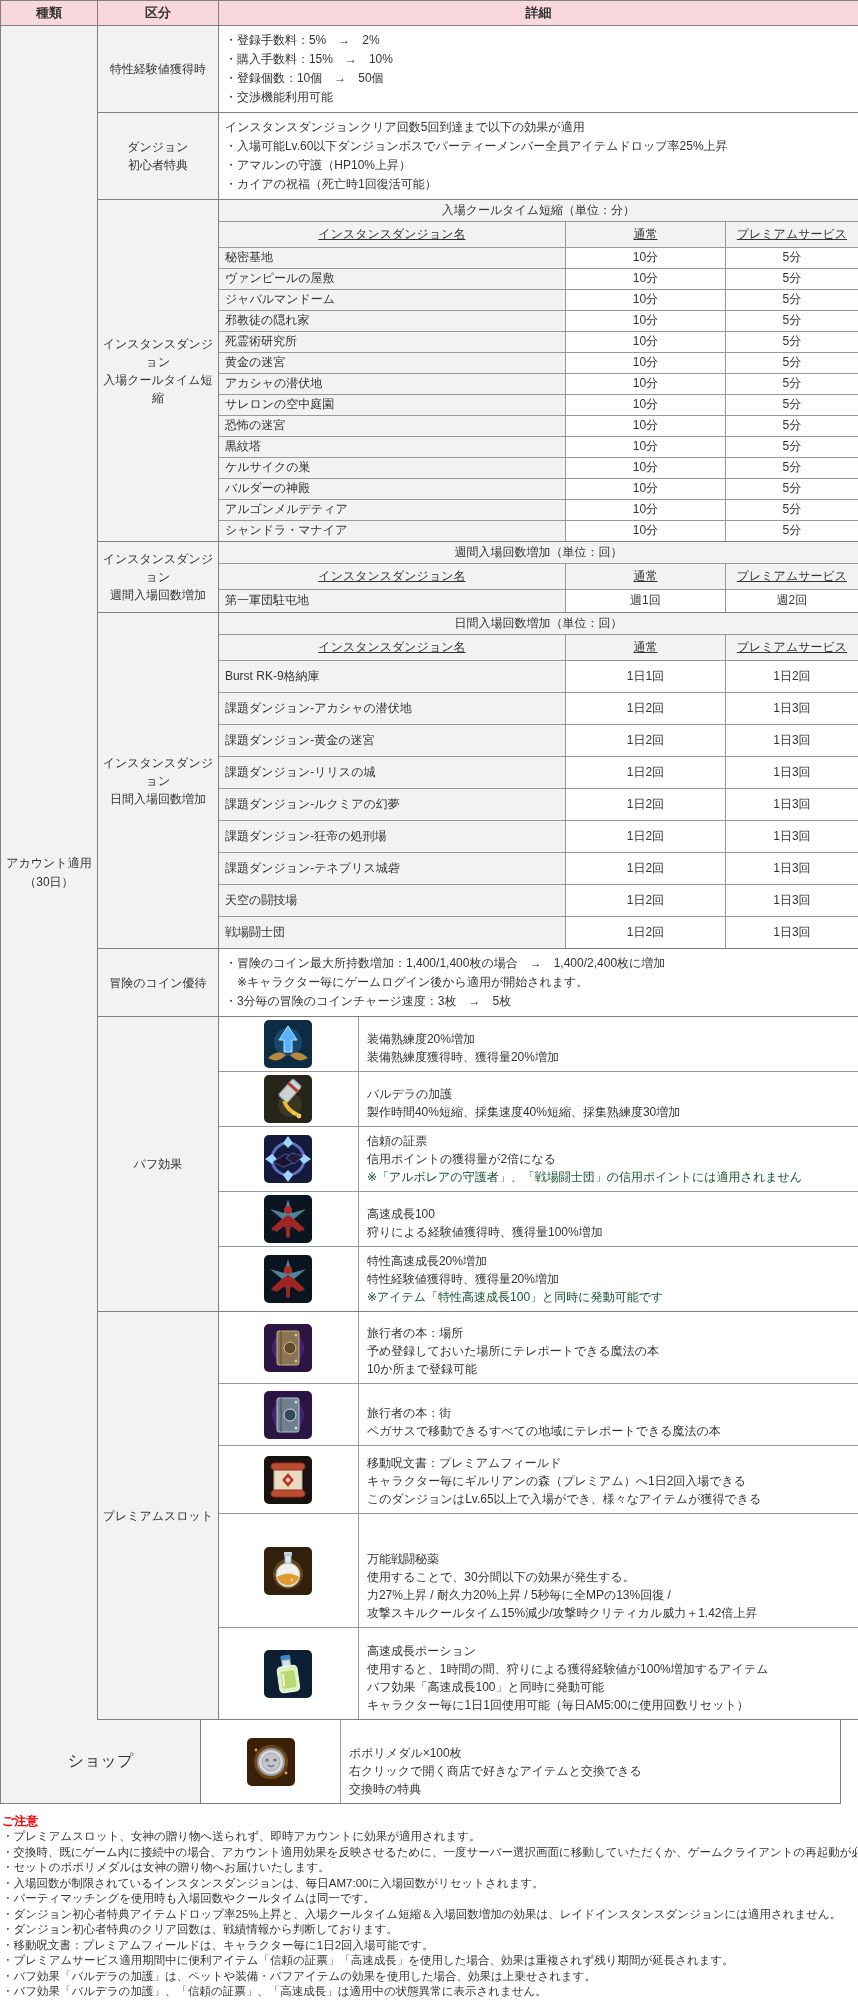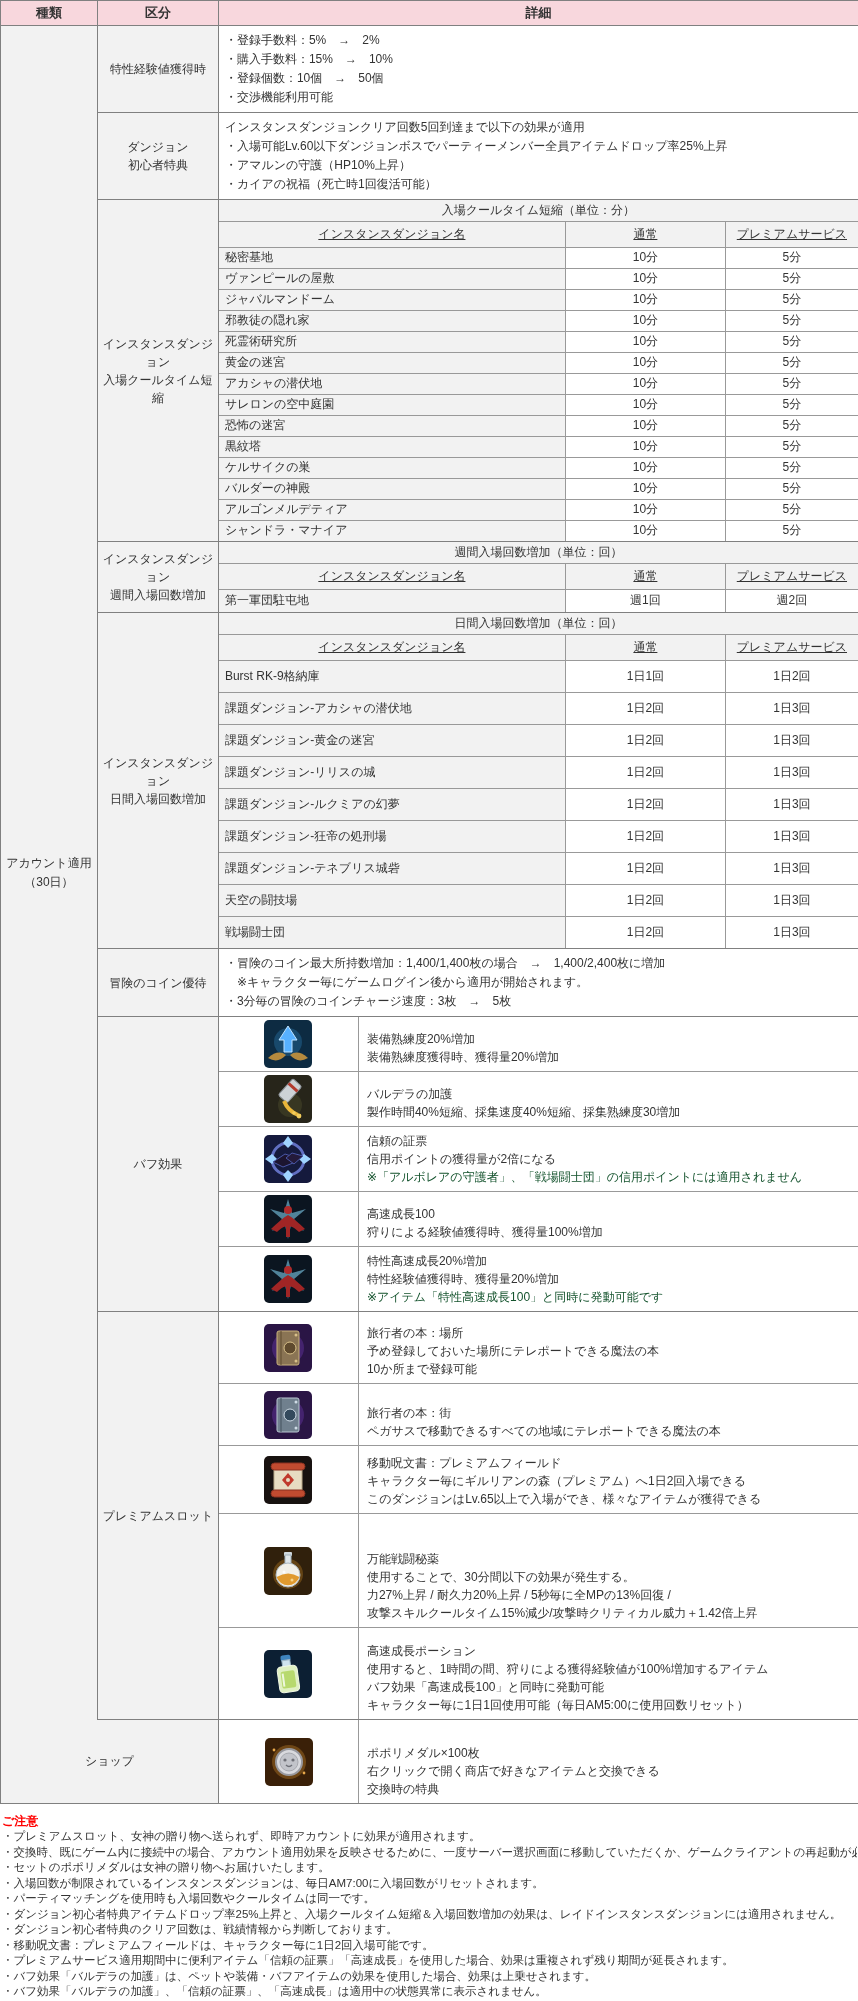--- a/index.html
+++ b/index.html
@@ -59,22 +59,22 @@
   .h55  { min-height:55px; }
   .h62  { min-height:62px; }
   .h68  { min-height:68px; }
   .h72  { min-height:72px; }
   .h91  { min-height:91px; }
   .h114 { min-height:114px; }
   .h83  { min-height:83px; }
 
   
   .shop-row { display:flex; }
-  .shop-label { width:218px; background:#f2f2f2; border-right:1px solid #808080; border-bottom:1px solid #808080;
-                display:flex; justify-content:center; align-items:center; font-size:12px; }
+  .shop-label { width:200px; background:#f2f2f2; border-right:1px solid #808080; border-bottom:1px solid #808080;
+                display:flex; justify-content:center; align-items:center; font-size:16px; }
   .shop-det { width:640px; border-right:1px solid #808080; border-bottom:1px solid #808080; }
 
   
   .notes { padding:9px 2px 6px 2px; }
   .notes-title { color:#ff0000; font-weight:bold; font-size:12px; line-height:16px; }
   .note-line { font-size:11.5px; line-height:15.5px; white-space:nowrap; overflow:hidden; }
 
   .icon { width:48px; height:48px; display:block; }
 </style>
 </head>

